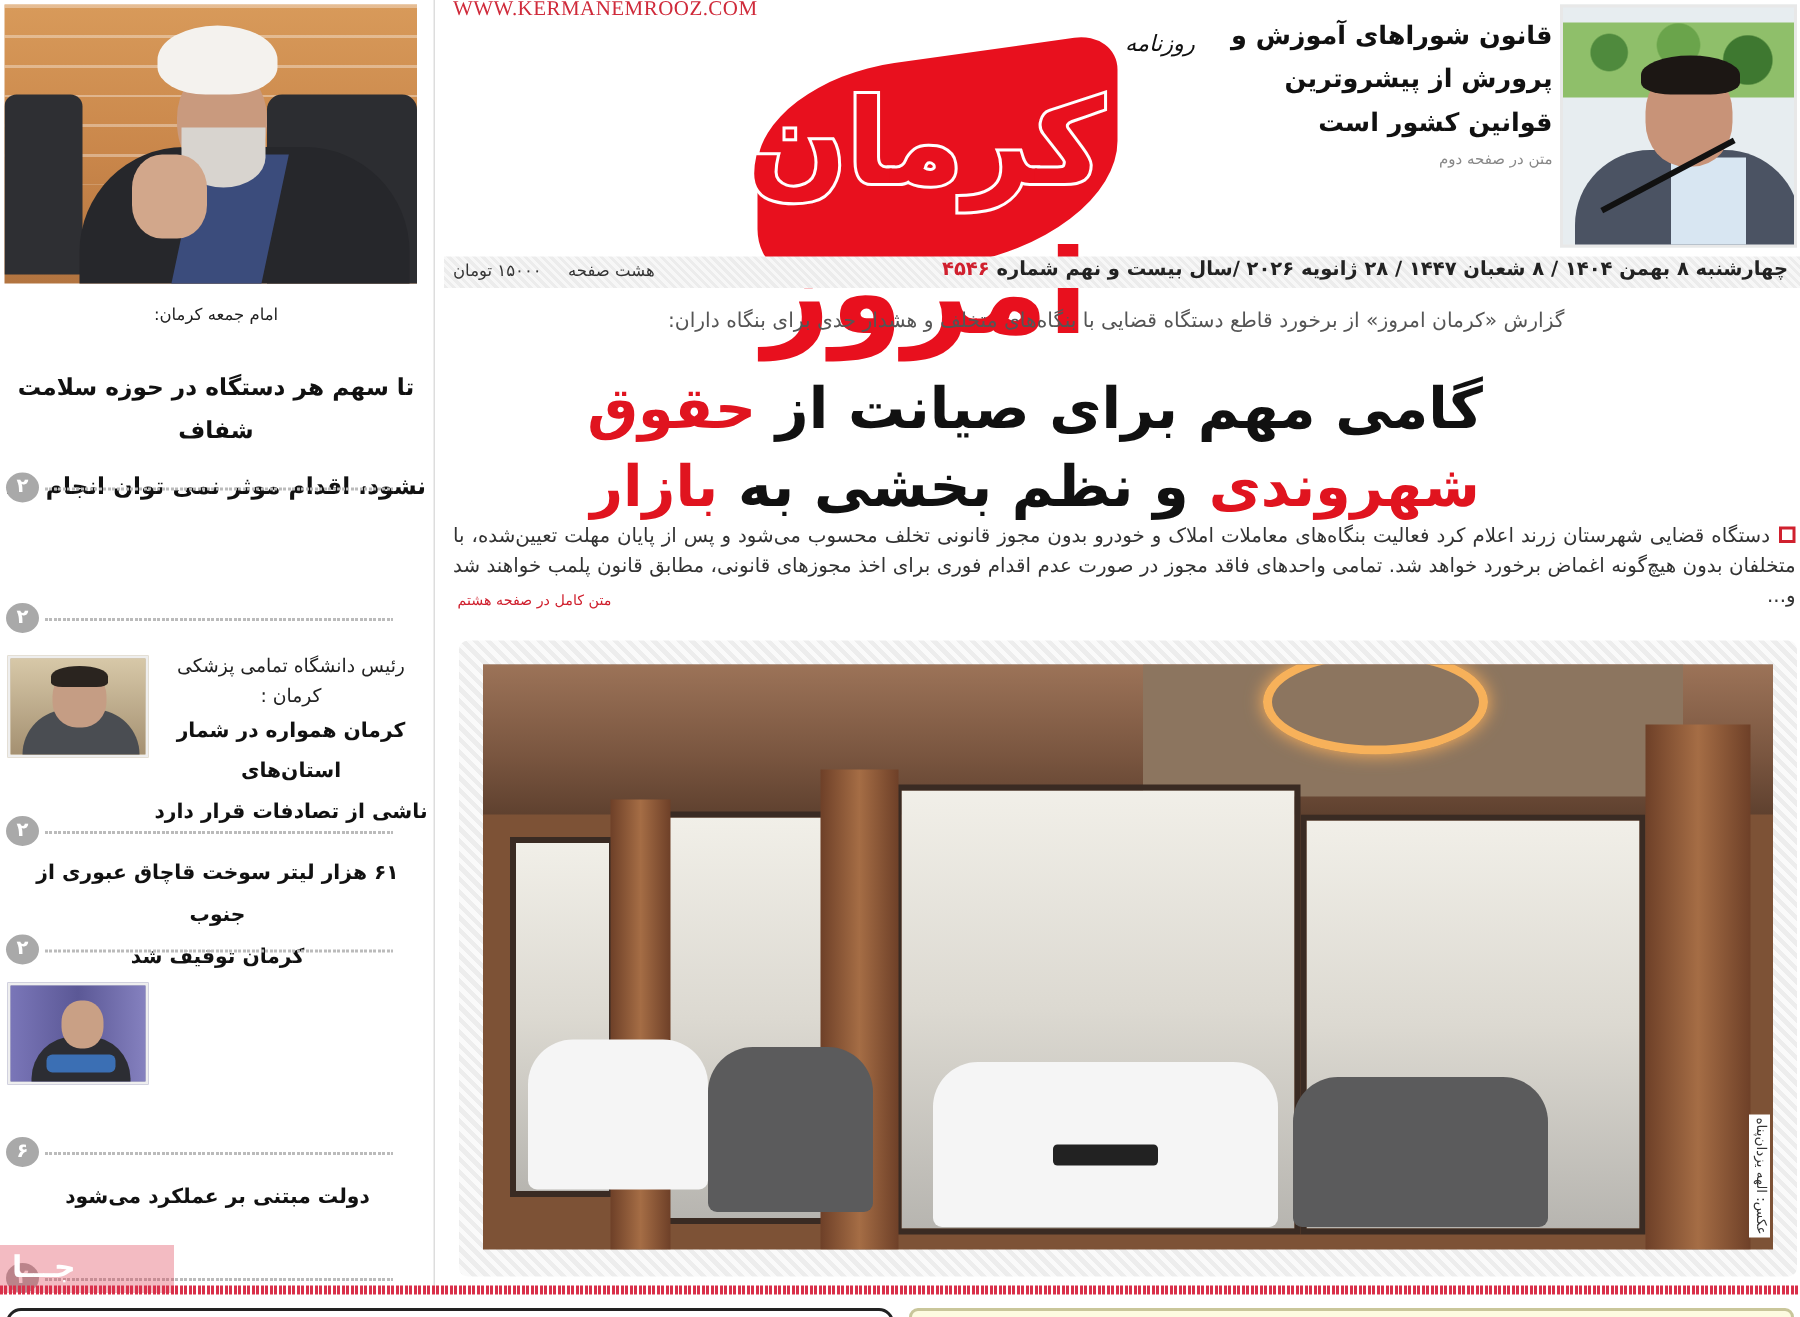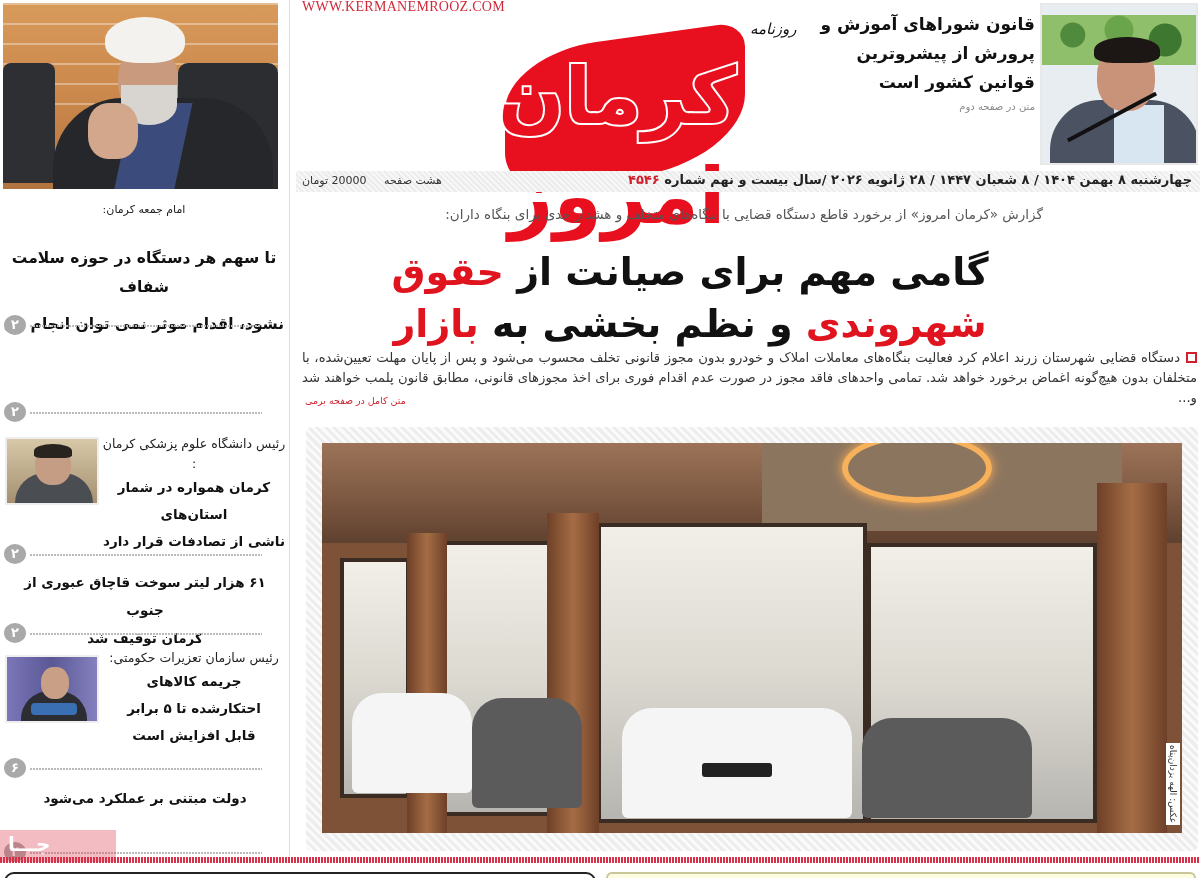--- a/index.html
+++ b/index.html
@@ -141,21 +141,21 @@
     <span class="dots"></span>
   </div>
 
   <div class="thumb doc" style="top:437px;">
     <div class="bg"></div>
     <div class="suit"></div>
     <div class="head"></div>
     <div class="hair"></div>
   </div>
   <div class="side-block" style="top:434px; left:100px; width:188px;">
-    <div class="side-kicker" style="font-size:12.5px;">رئیس دانشگاه علوم پزشکی کرمان :</div>
+    <div class="side-kicker" style="font-size:12.5px;">رئیس دانشگاه تمامی پزشکی کرمان :</div>
     <div class="side-head" style="font-size:13.5px; line-height:27px;">کرمان همواره در شمار استان‌های</div>
     <div class="side-head" style="font-size:13.5px; line-height:27px;">ناشی از تصادفات قرار دارد</div>
   </div>
   <div class="page-ref" style="top:544px;">
     <span class="num">۲</span>
     <span class="dots"></span>
   </div>
 
   <div class="side-block" style="top:568px; left:20px; width:250px;">
     <div class="side-head" style="font-size:13.5px; line-height:28px;">۶۱ هزار لیتر سوخت قاچاق عبوری از جنوب</div>
@@ -164,26 +164,20 @@
   <div class="page-ref" style="top:623px;">
     <span class="num">۲</span>
     <span class="dots"></span>
   </div>
 
   <div class="thumb gov" style="top:655px;">
     <div class="bg"></div>
     <div class="suit"></div>
     <div class="head"></div>
     <div class="mic"></div>
-  </div>
-  <div class="side-block" style="top:648px; left:100px; width:188px;">
-    <div class="side-kicker" style="font-size:12.5px;">رئیس سازمان تعزیرات حکومتی:</div>
-    <div class="side-head" style="font-size:13.5px; line-height:27px;">جریمه کالاهای</div>
-    <div class="side-head" style="font-size:13.5px; line-height:27px;">احتکارشده تا ۵ برابر</div>
-    <div class="side-head" style="font-size:13.5px; line-height:27px;">قابل افزایش است</div>
   </div>
   <div class="page-ref" style="top:758px;">
     <span class="num">۶</span>
     <span class="dots"></span>
   </div>
 
   <div class="side-block" style="top:784px; left:10px; width:270px;">
     <div class="side-head" style="font-size:13.5px; line-height:28px;">دولت مبتنی بر عملکرد می‌شود</div>
   </div>
   <div class="page-ref" style="top:842px;">
@@ -217,34 +211,34 @@
   <div class="mic"></div>
 </div>
 
 <div class="dateline">
   <div class="right">
     <span>چهارشنبه ۸ بهمن ۱۴۰۴ / ۸ شعبان ۱۴۴۷ / ۲۸ ژانویه ۲۰۲۶ /سال بیست و نهم شماره</span>
     <span class="issue">۴۵۴۶</span>
   </div>
   <div class="left">
     <span>هشت صفحه</span>
-    <span class="price">20000 تومان</span>
+    <span class="price">۱۵۰۰۰ تومان</span>
   </div>
 </div>
 
 <div class="lead-kicker">گزارش «کرمان امروز» از برخورد قاطع دستگاه قضایی با بنگاه‌های متخلف و هشدار جدی برای بنگاه داران:</div>
 
 <div class="lead-head">
   <span>گامی مهم برای صیانت از </span><span class="red">حقوق شهروندی</span><span> و نظم بخشی به </span><span class="red">بازار</span>
 </div>
 
 <div class="lead-body">
   <span class="bullet"></span><span>دستگاه قضایی شهرستان زرند اعلام کرد فعالیت بنگاه‌های معاملات املاک و خودرو بدون مجوز قانونی تخلف محسوب می‌شود و پس از پایان مهلت تعیین‌شده، با متخلفان بدون هیچ‌گونه اغماض برخورد خواهد شد. تمامی واحدهای فاقد مجوز در صورت عدم اقدام فوری برای اخذ مجوزهای قانونی، مطابق قانون پلمب خواهند شد و...</span>
 </div>
-<div class="lead-more">متن کامل در صفحه برمی</div>
+<div class="lead-more">متن کامل در صفحه هشتم</div>
 
 <div class="photo-frame">
   <div class="photo">
     <div class="facade"></div>
     <div class="sign"></div>
     <div class="sign-glyph"></div>
     <div class="glass" style="left:18px; top:115px; width:70px; height:240px;"></div>
     <div class="glass" style="left:120px; top:98px; width:110px; height:275px;"></div>
     <div class="glass" style="left:275px; top:80px; width:270px; height:300px;"></div>
     <div class="glass" style="left:545px; top:100px; width:230px; height:280px;"></div>

